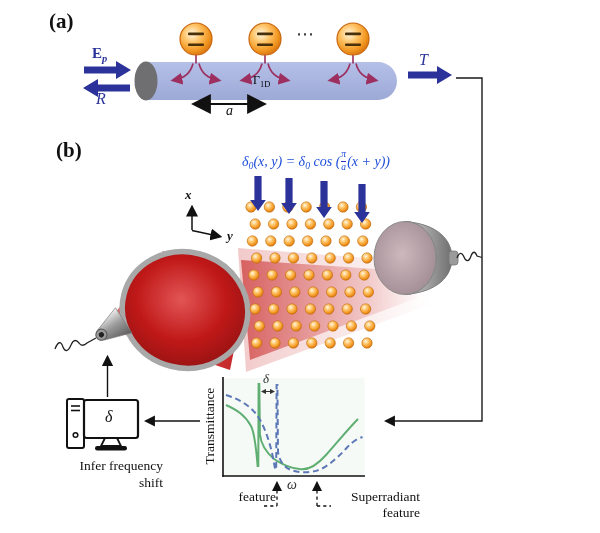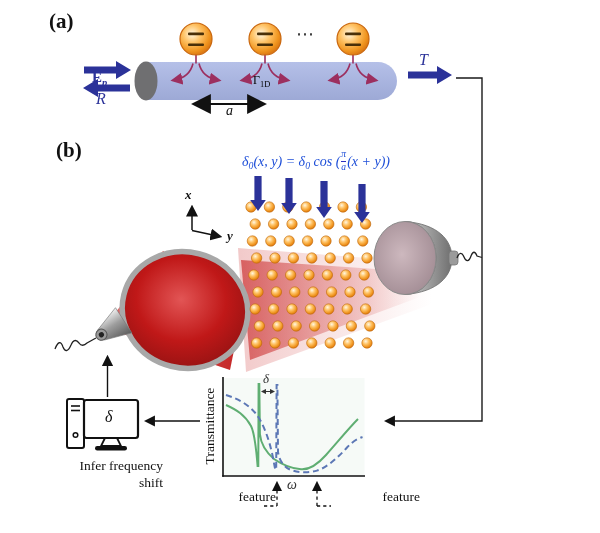--- a/index.html
+++ b/index.html
@@ -243,21 +243,21 @@
       <line x1="262.5" y1="391.5" x2="273.5" y2="391.5" stroke="#333" stroke-width="1" marker-start="url(#ahs)" marker-end="url(#ahs)"></line>
       <line x1="277" y1="506" x2="277" y2="483" stroke="#111" stroke-width="1.3" stroke-dasharray="3.2,3" marker-end="url(#ah)"></line>
       <line x1="264" y1="506" x2="277" y2="506" stroke="#111" stroke-width="1.3" stroke-dasharray="3.2,3"></line>
       <line x1="317" y1="506" x2="317" y2="483" stroke="#111" stroke-width="1.3" stroke-dasharray="3.2,3" marker-end="url(#ah)"></line>
       <line x1="317" y1="506" x2="331" y2="506" stroke="#111" stroke-width="1.3" stroke-dasharray="3.2,3"></line>
     </g>
   </g>
 </svg>
 
 <div class="lbl panel-tag" style="left:49px;top:9px;">(a)</div>
-<div class="lbl navy bold" style="left:92px;top:45px;font-size:15px;margin-top:24px;"><span>E</span><sub class="it">p</sub></div>
+<div class="lbl navy bold" style="left:92px;top:45px;font-size:15px;"><span>E</span><sub class="it">p</sub></div>
 <div class="lbl navy it" style="left:96px;top:90px;font-size:16px;">R</div>
 <div class="lbl navy it" style="left:419px;top:51px;font-size:16px;">T</div>
 <div class="lbl maroon" style="left:253px;top:73px;font-size:12px;"><span>Γ</span><sub>1D</sub></div>
 <div class="lbl" style="left:296px;top:23px;font-size:18px;color:#333;">⋯</div>
 <div class="lbl it" style="left:226px;top:103px;font-size:14px;">a</div>
 
 <div class="lbl panel-tag" style="left:56px;top:138px;">(b)</div>
 <div class="lbl" id="formula" style="left:225px;top:150px;">
   <span>δ</span><sub>0</sub><span>(x, y) = </span><span>δ</span><sub>0</sub><span> cos (</span><span class="frac"><span>π</span><span class="bar"></span><span>a</span></span><span>(x + y))</span>
 </div>
@@ -270,16 +270,17 @@
   <div>shift</div>
 </div>
 
 <div class="lbl" id="trans-label">Transmittance</div>
 <div class="lbl it" style="left:287px;top:477px;font-size:14px;color:#333;">ω</div>
 <div class="lbl it" style="left:263px;top:371px;font-size:13px;color:#333;">δ</div>
 <div class="lbl two-line" style="left:186px;top:489px;width:90px;">
   <div>feature</div>
 </div>
 <div class="lbl two-line" style="left:328px;top:489px;width:92px;">
+  <div>Superradiant</div>
   <div>feature</div>
 </div>
 
 </div>
 
 </body></html>

